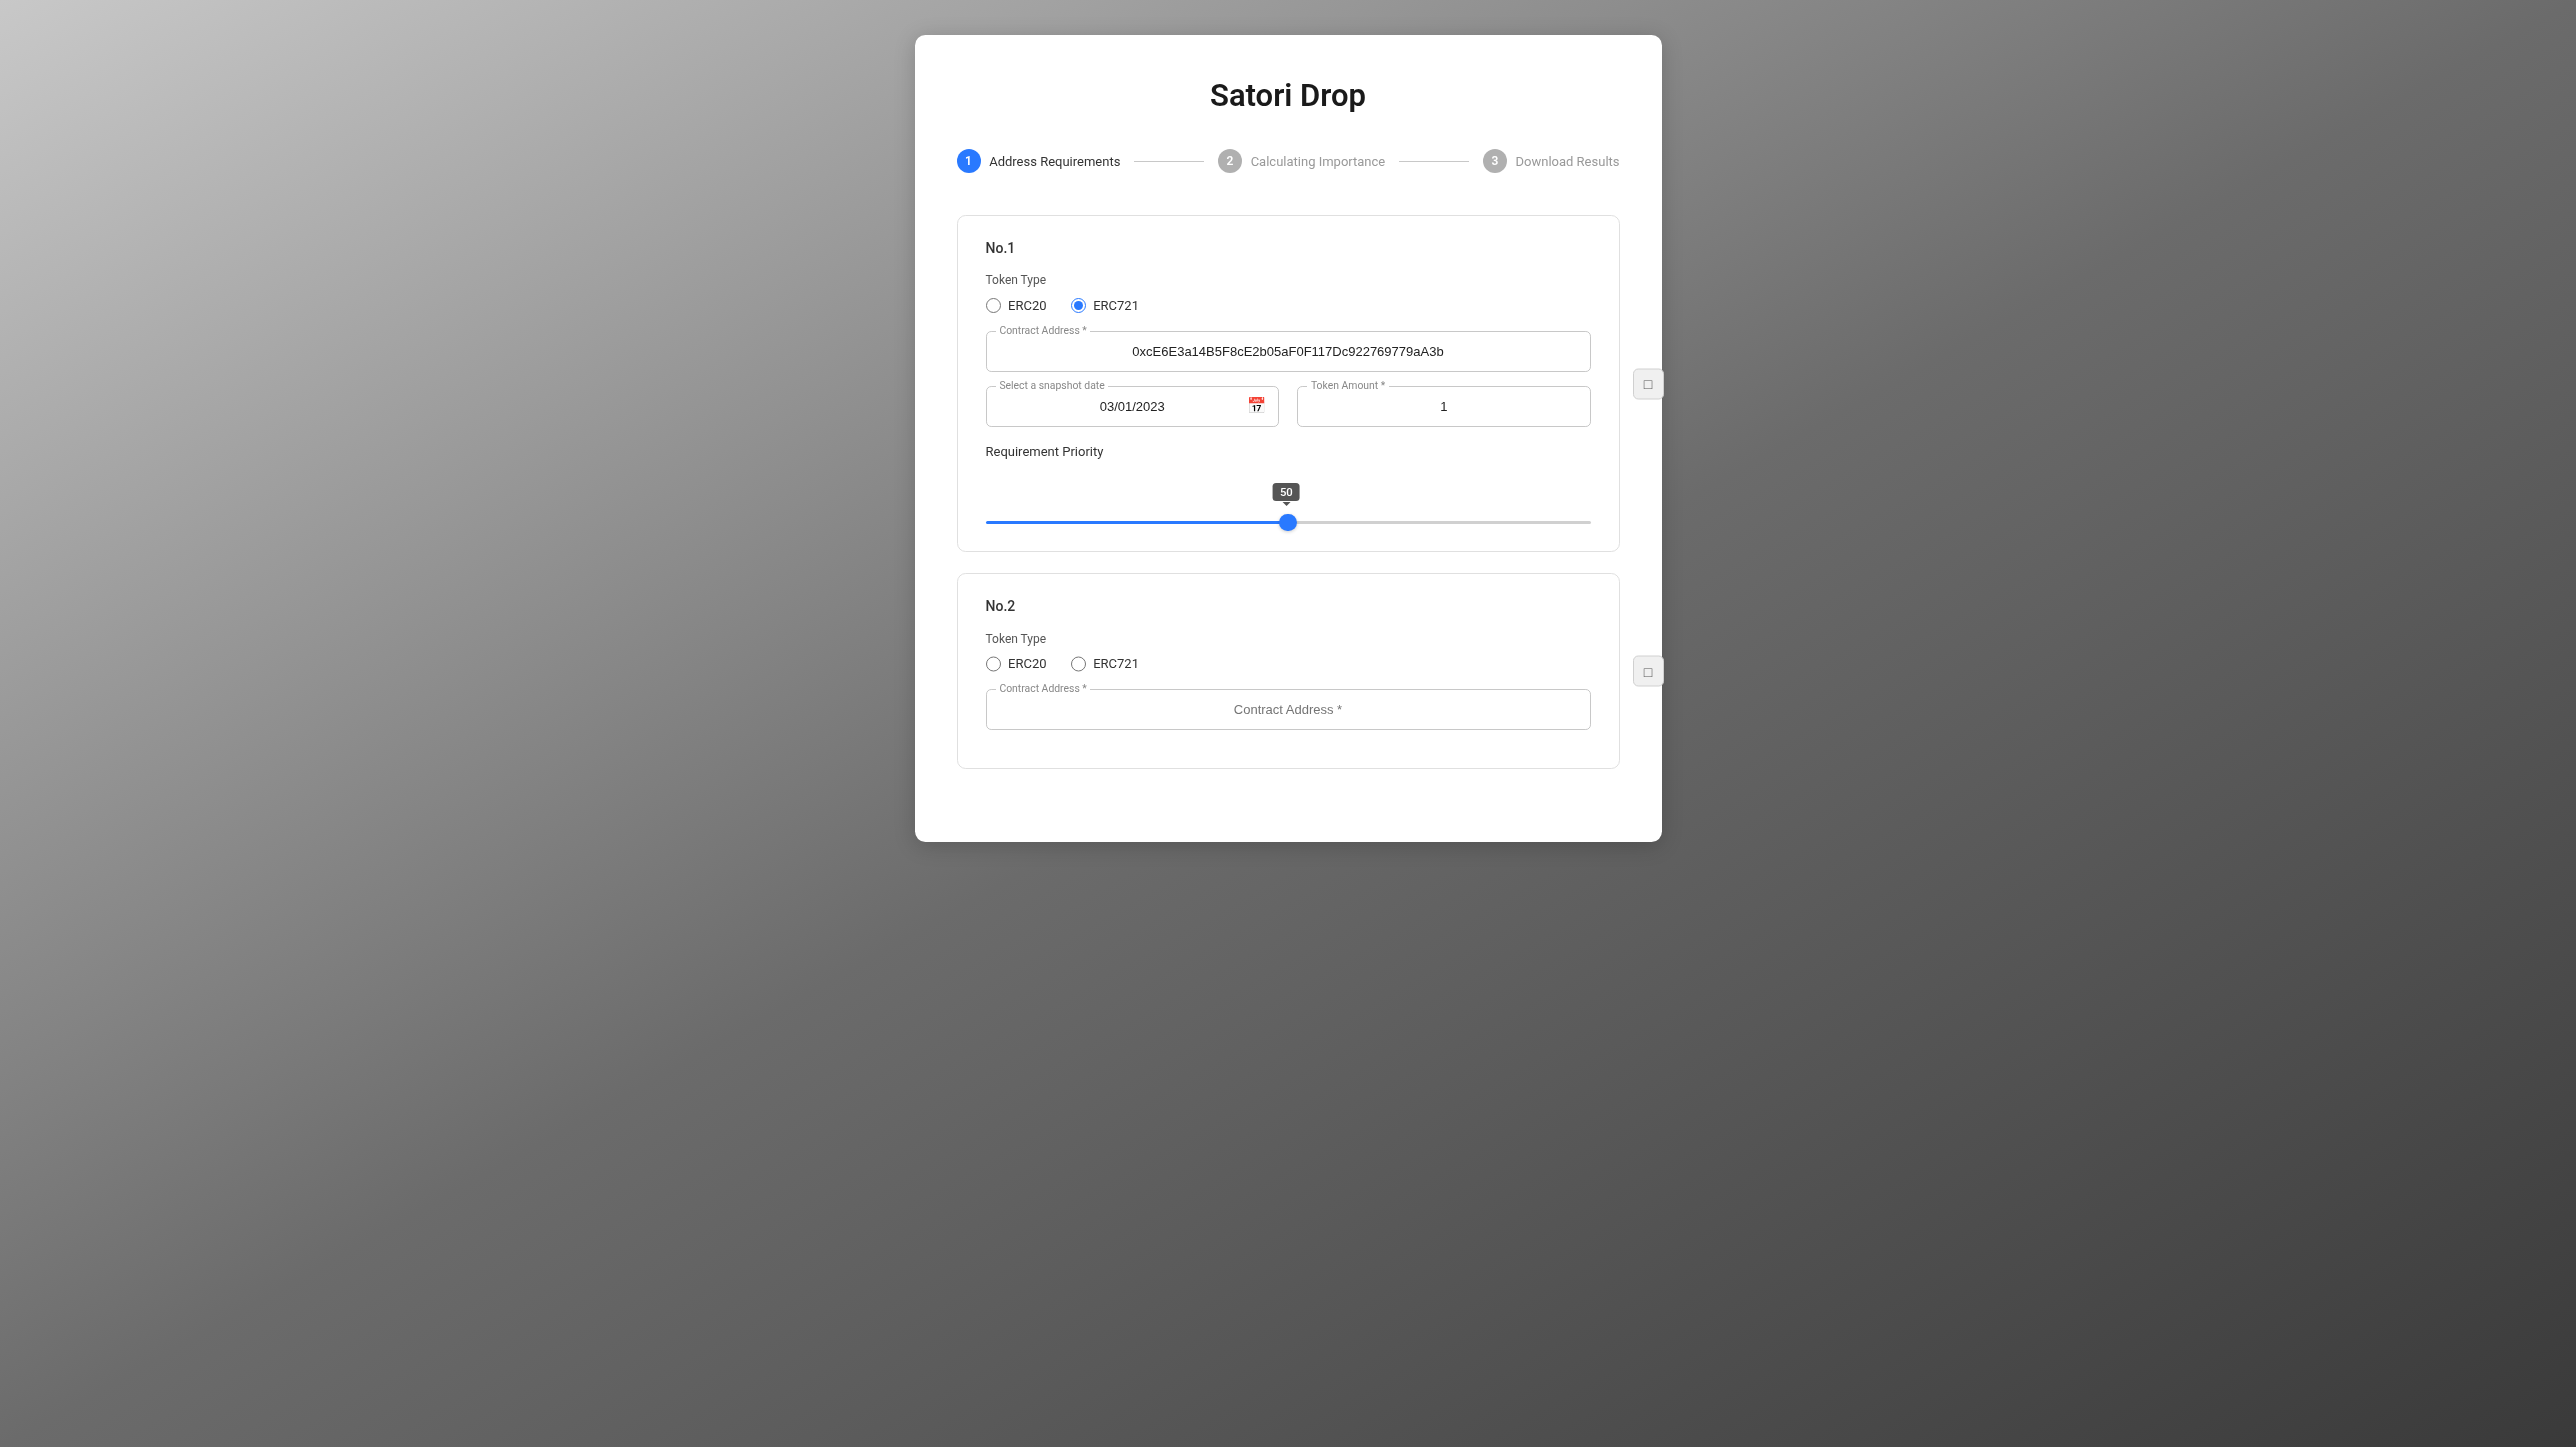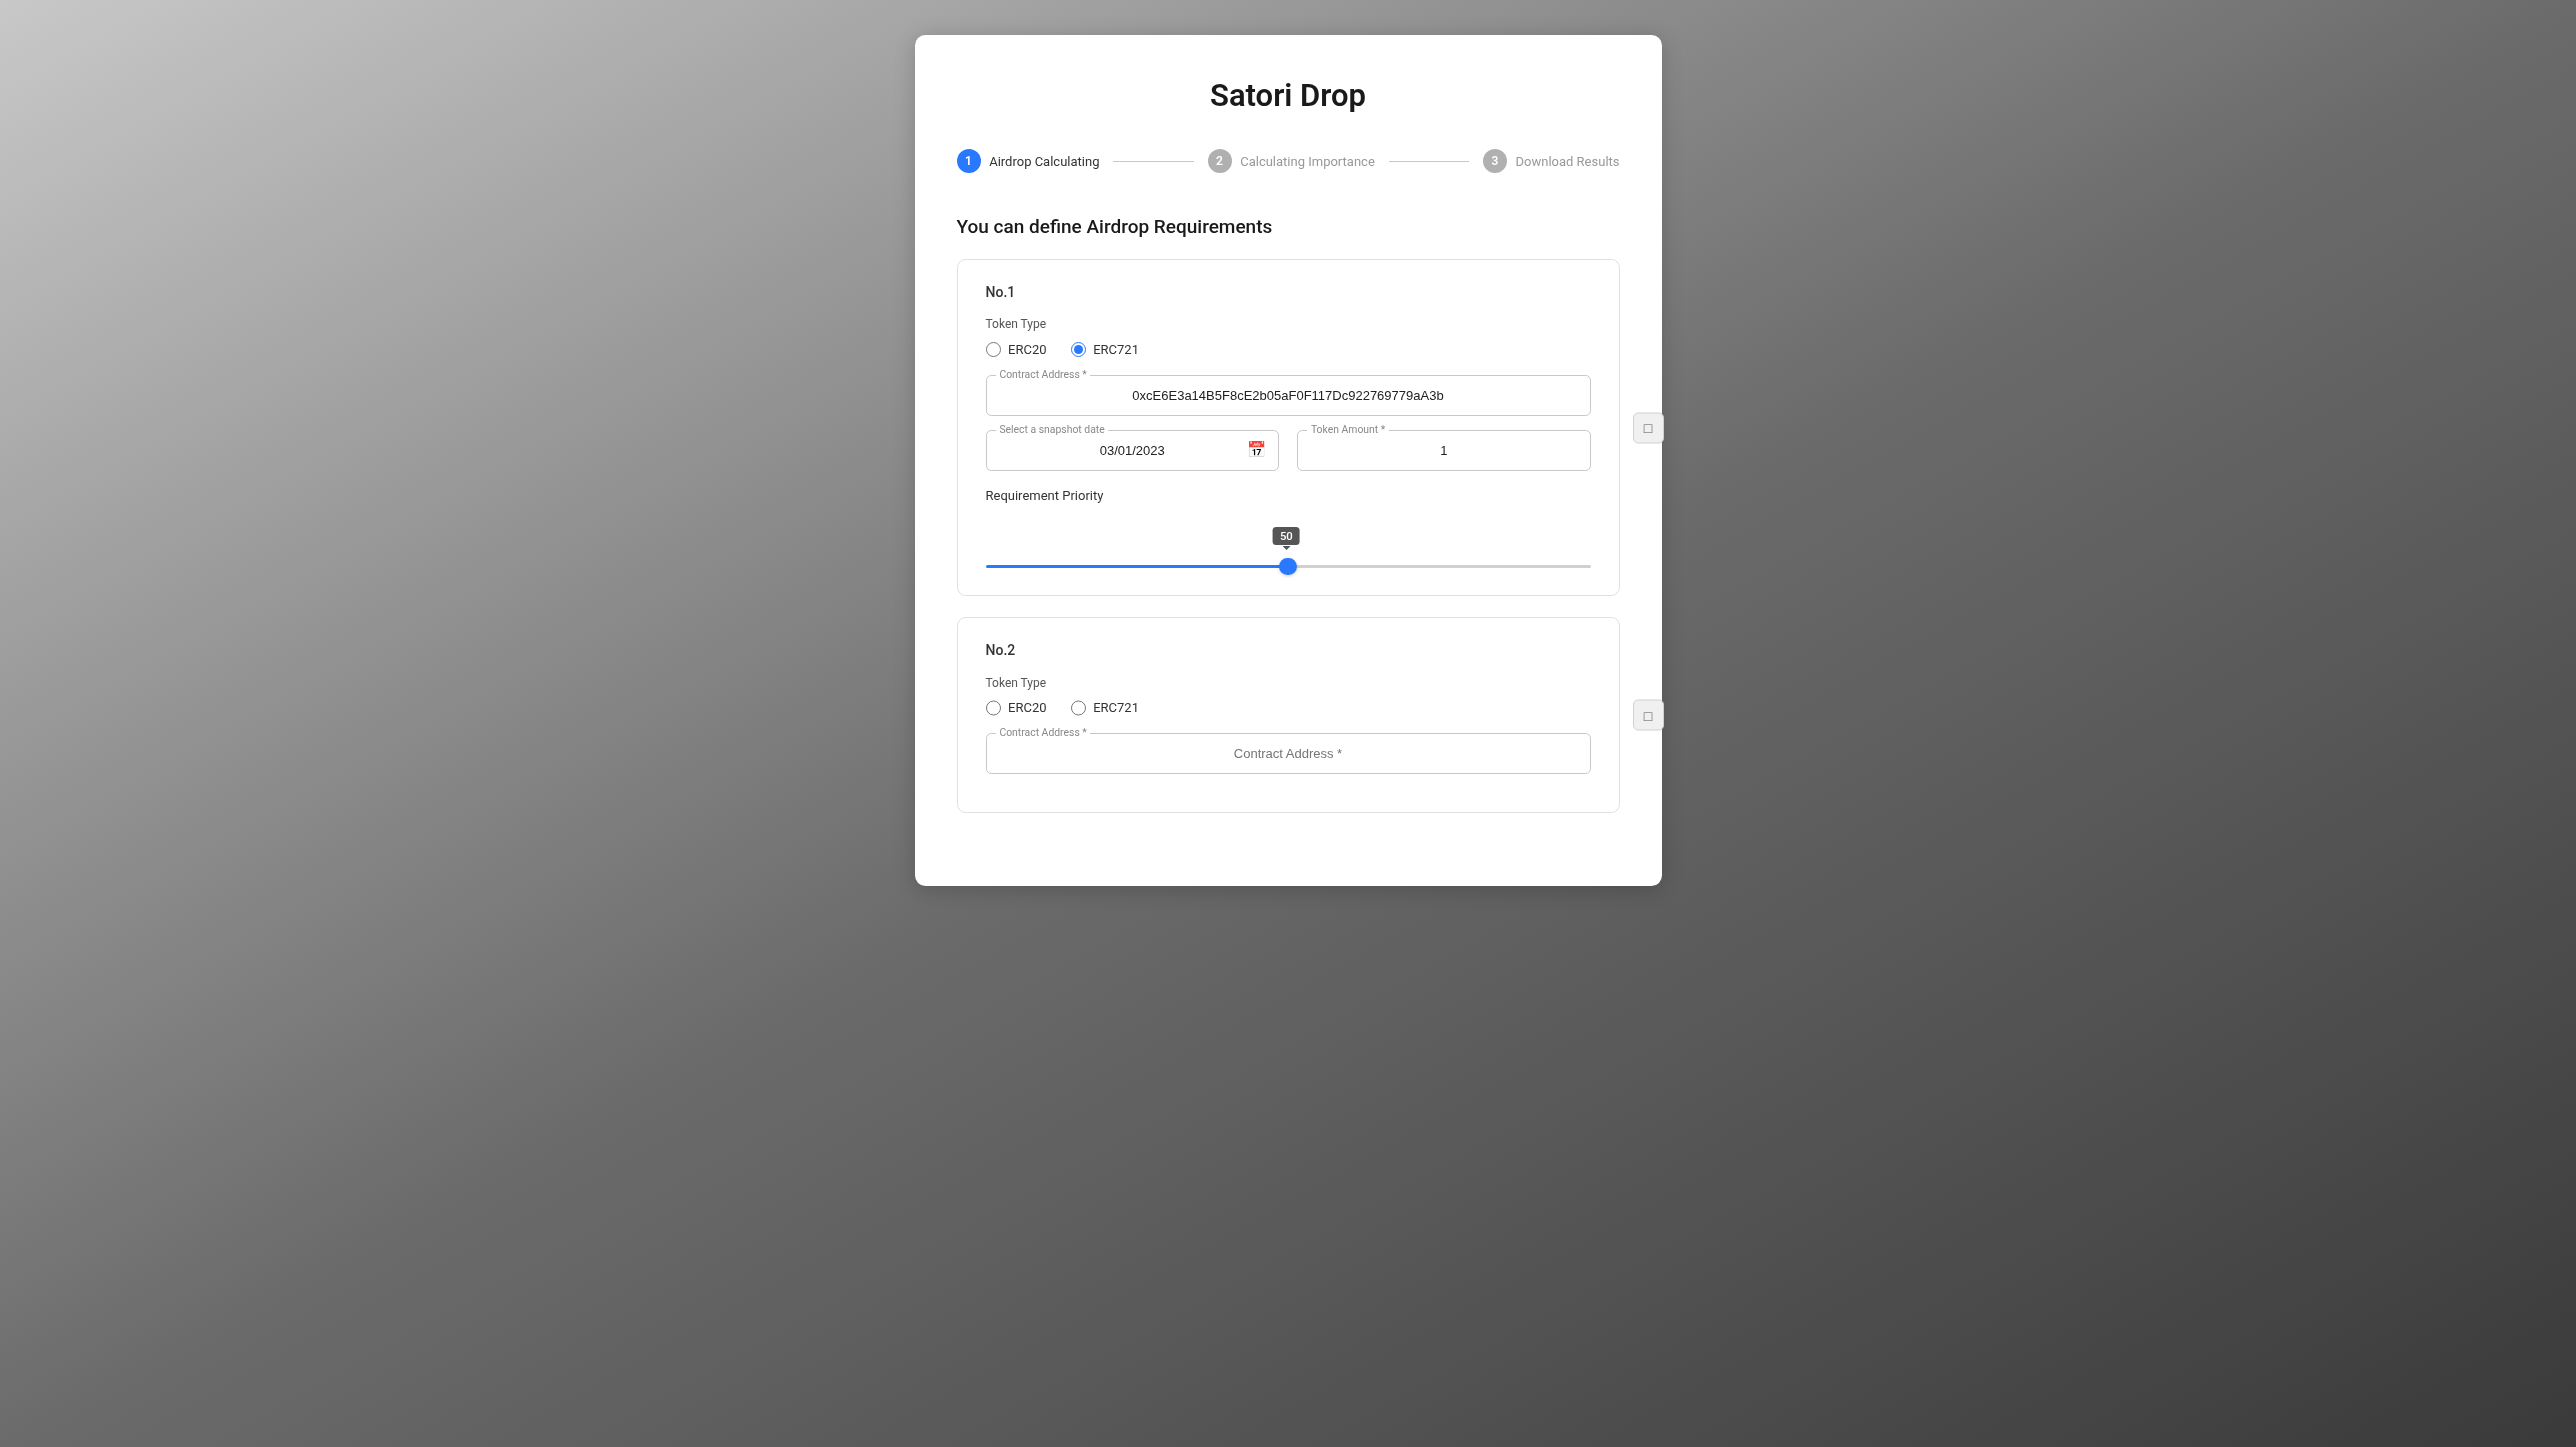--- a/index.html
+++ b/index.html
@@ -294,39 +294,38 @@
 
 <div class="main-container">
 
   <h1 class="page-title">Satori Drop</h1>
 
   <div class="stepper">
     <div class="step">
       <div class="step-circle active">
         <span>1</span>
       </div>
-      <span class="step-label">Airdrop Calculating</span>
+      <span class="step-label">Address Requirements</span>
     </div>
     <div class="step-connector"></div>
     <div class="step">
       <div class="step-circle inactive">
         <span>2</span>
       </div>
       <span class="step-label inactive">Calculating Importance</span>
     </div>
     <div class="step-connector"></div>
     <div class="step">
       <div class="step-circle inactive">
         <span>3</span>
       </div>
       <span class="step-label inactive">Download Results</span>
     </div>
   </div>
 
-  <h2 class="section-heading">You can define Airdrop Requirements</h2>
 
   <div class="requirement-card" style="position:relative;">
 
     <div class="card-number">No.1</div>
 
     <div class="token-type-label">Token Type</div>
 
     <div class="radio-group">
       <label class="radio-option">
         <input type="radio" name="token-type-1" style="">

